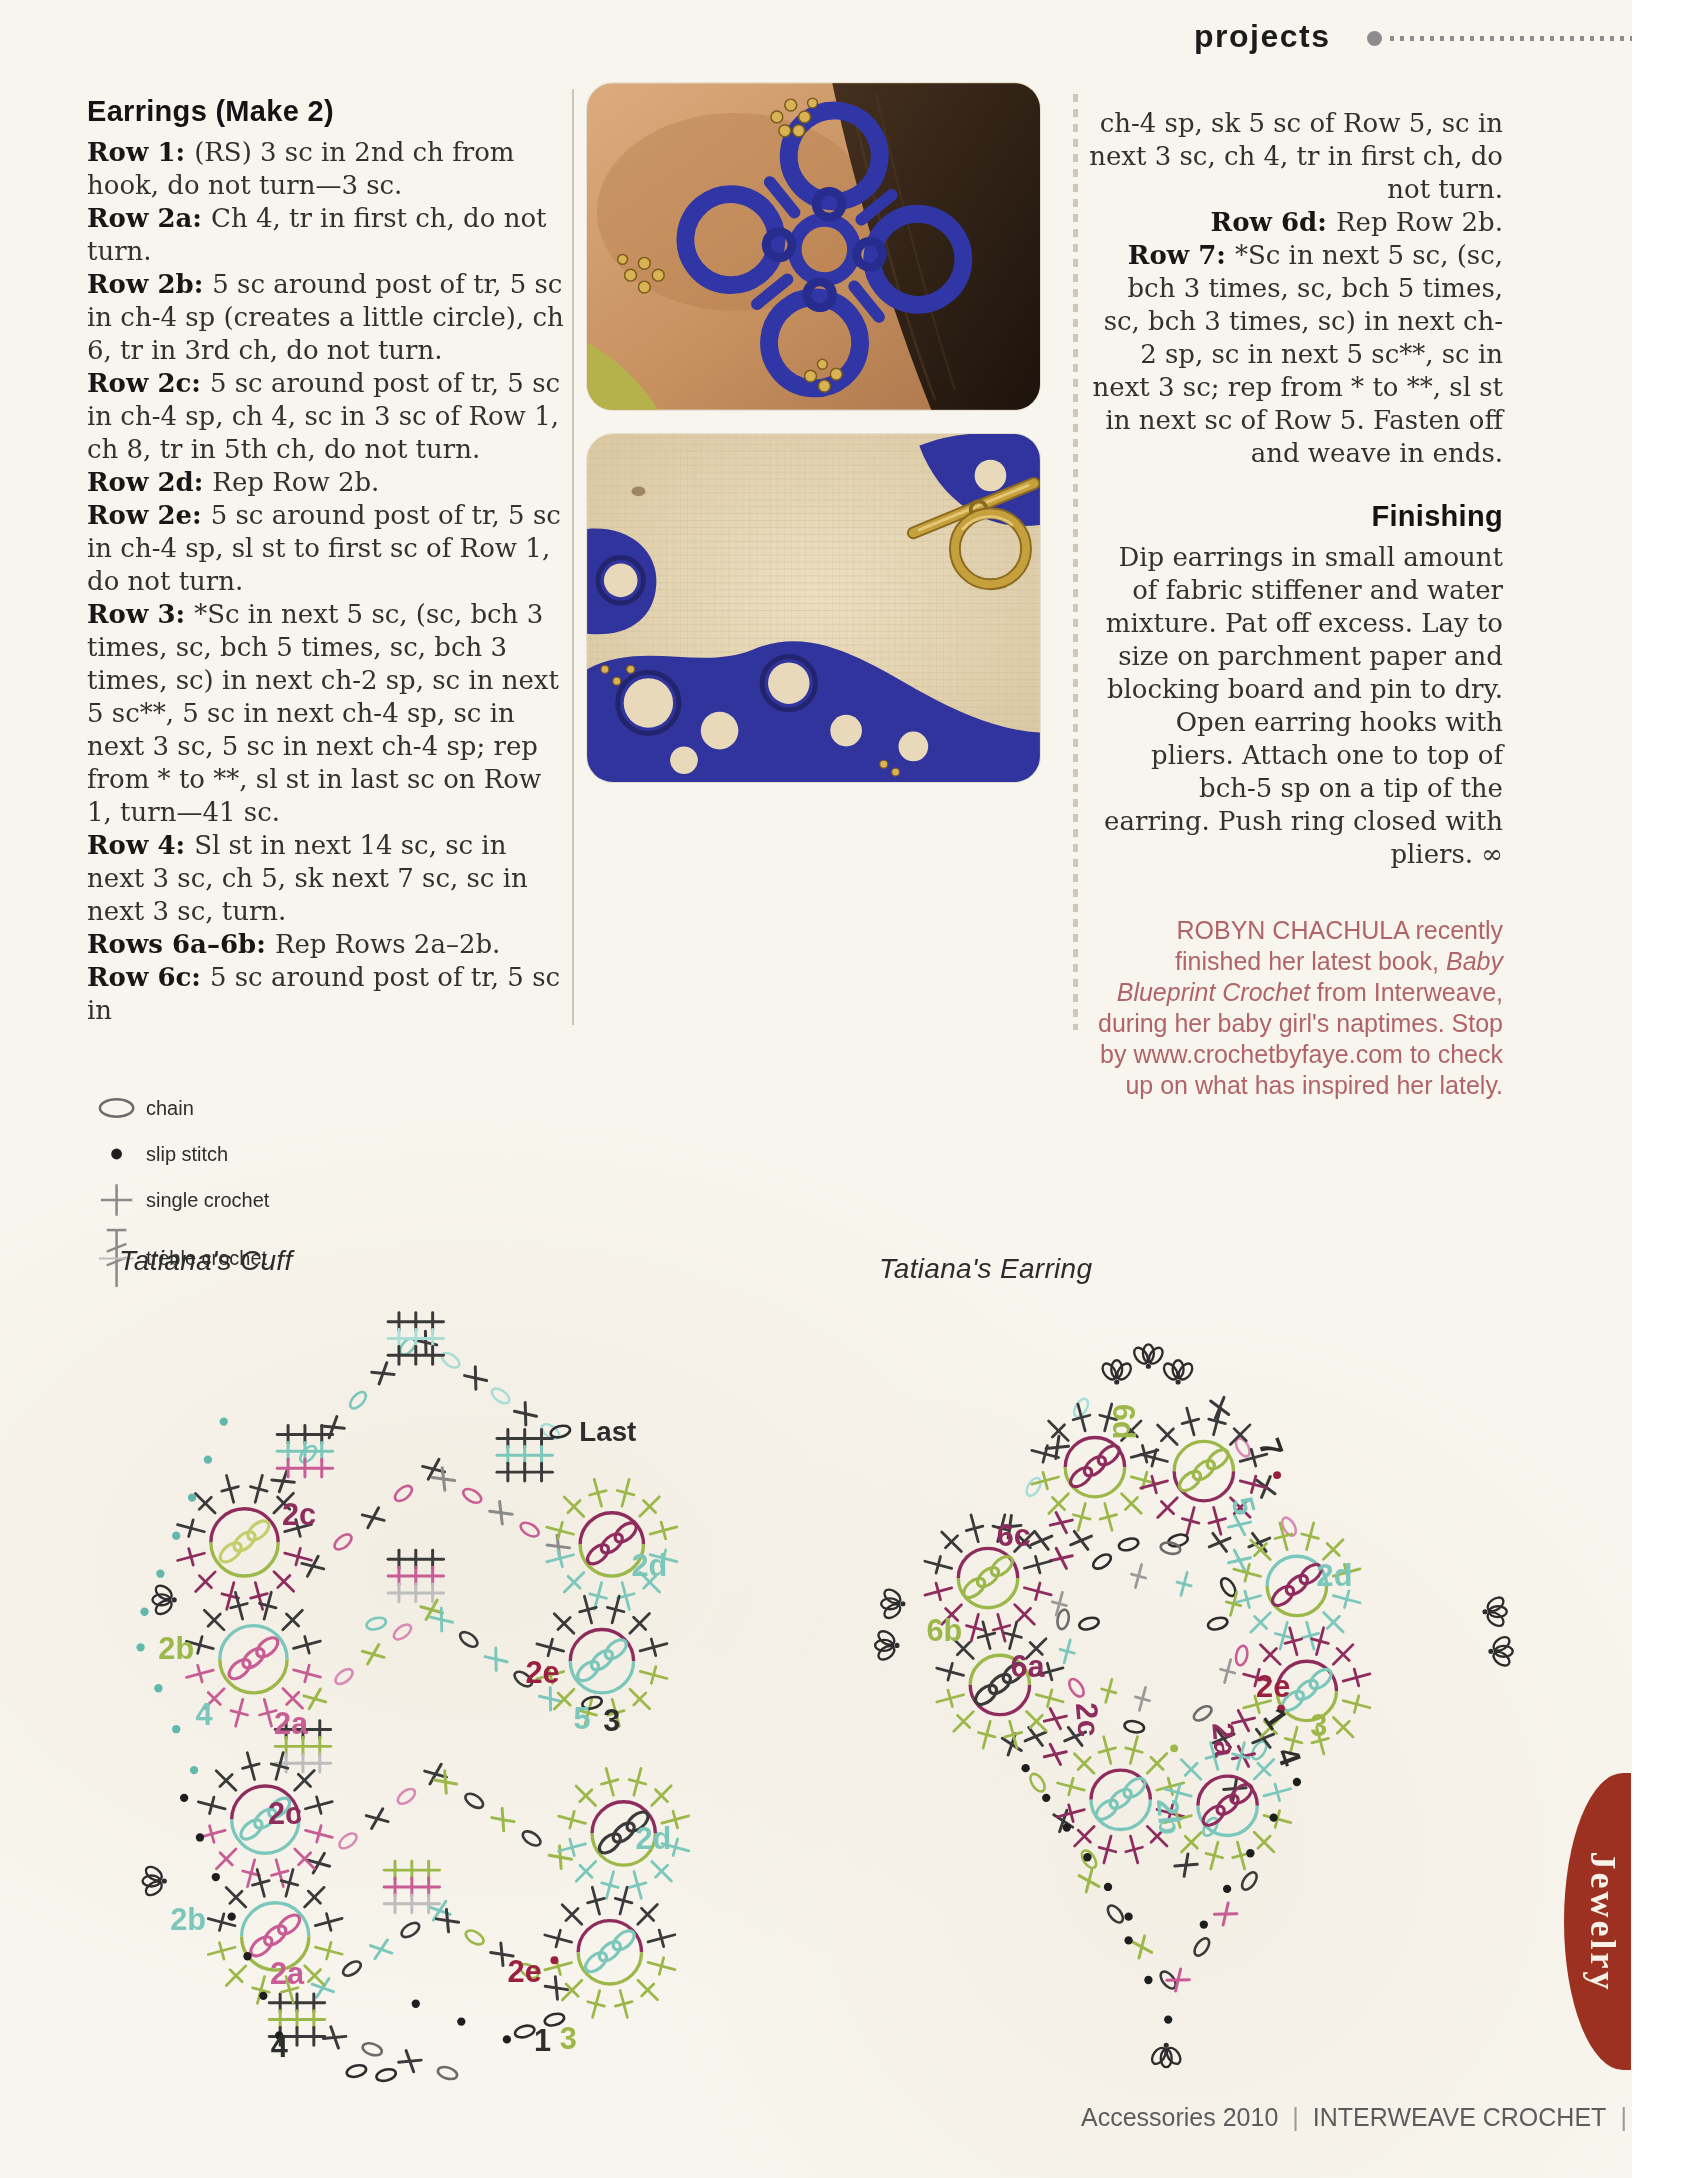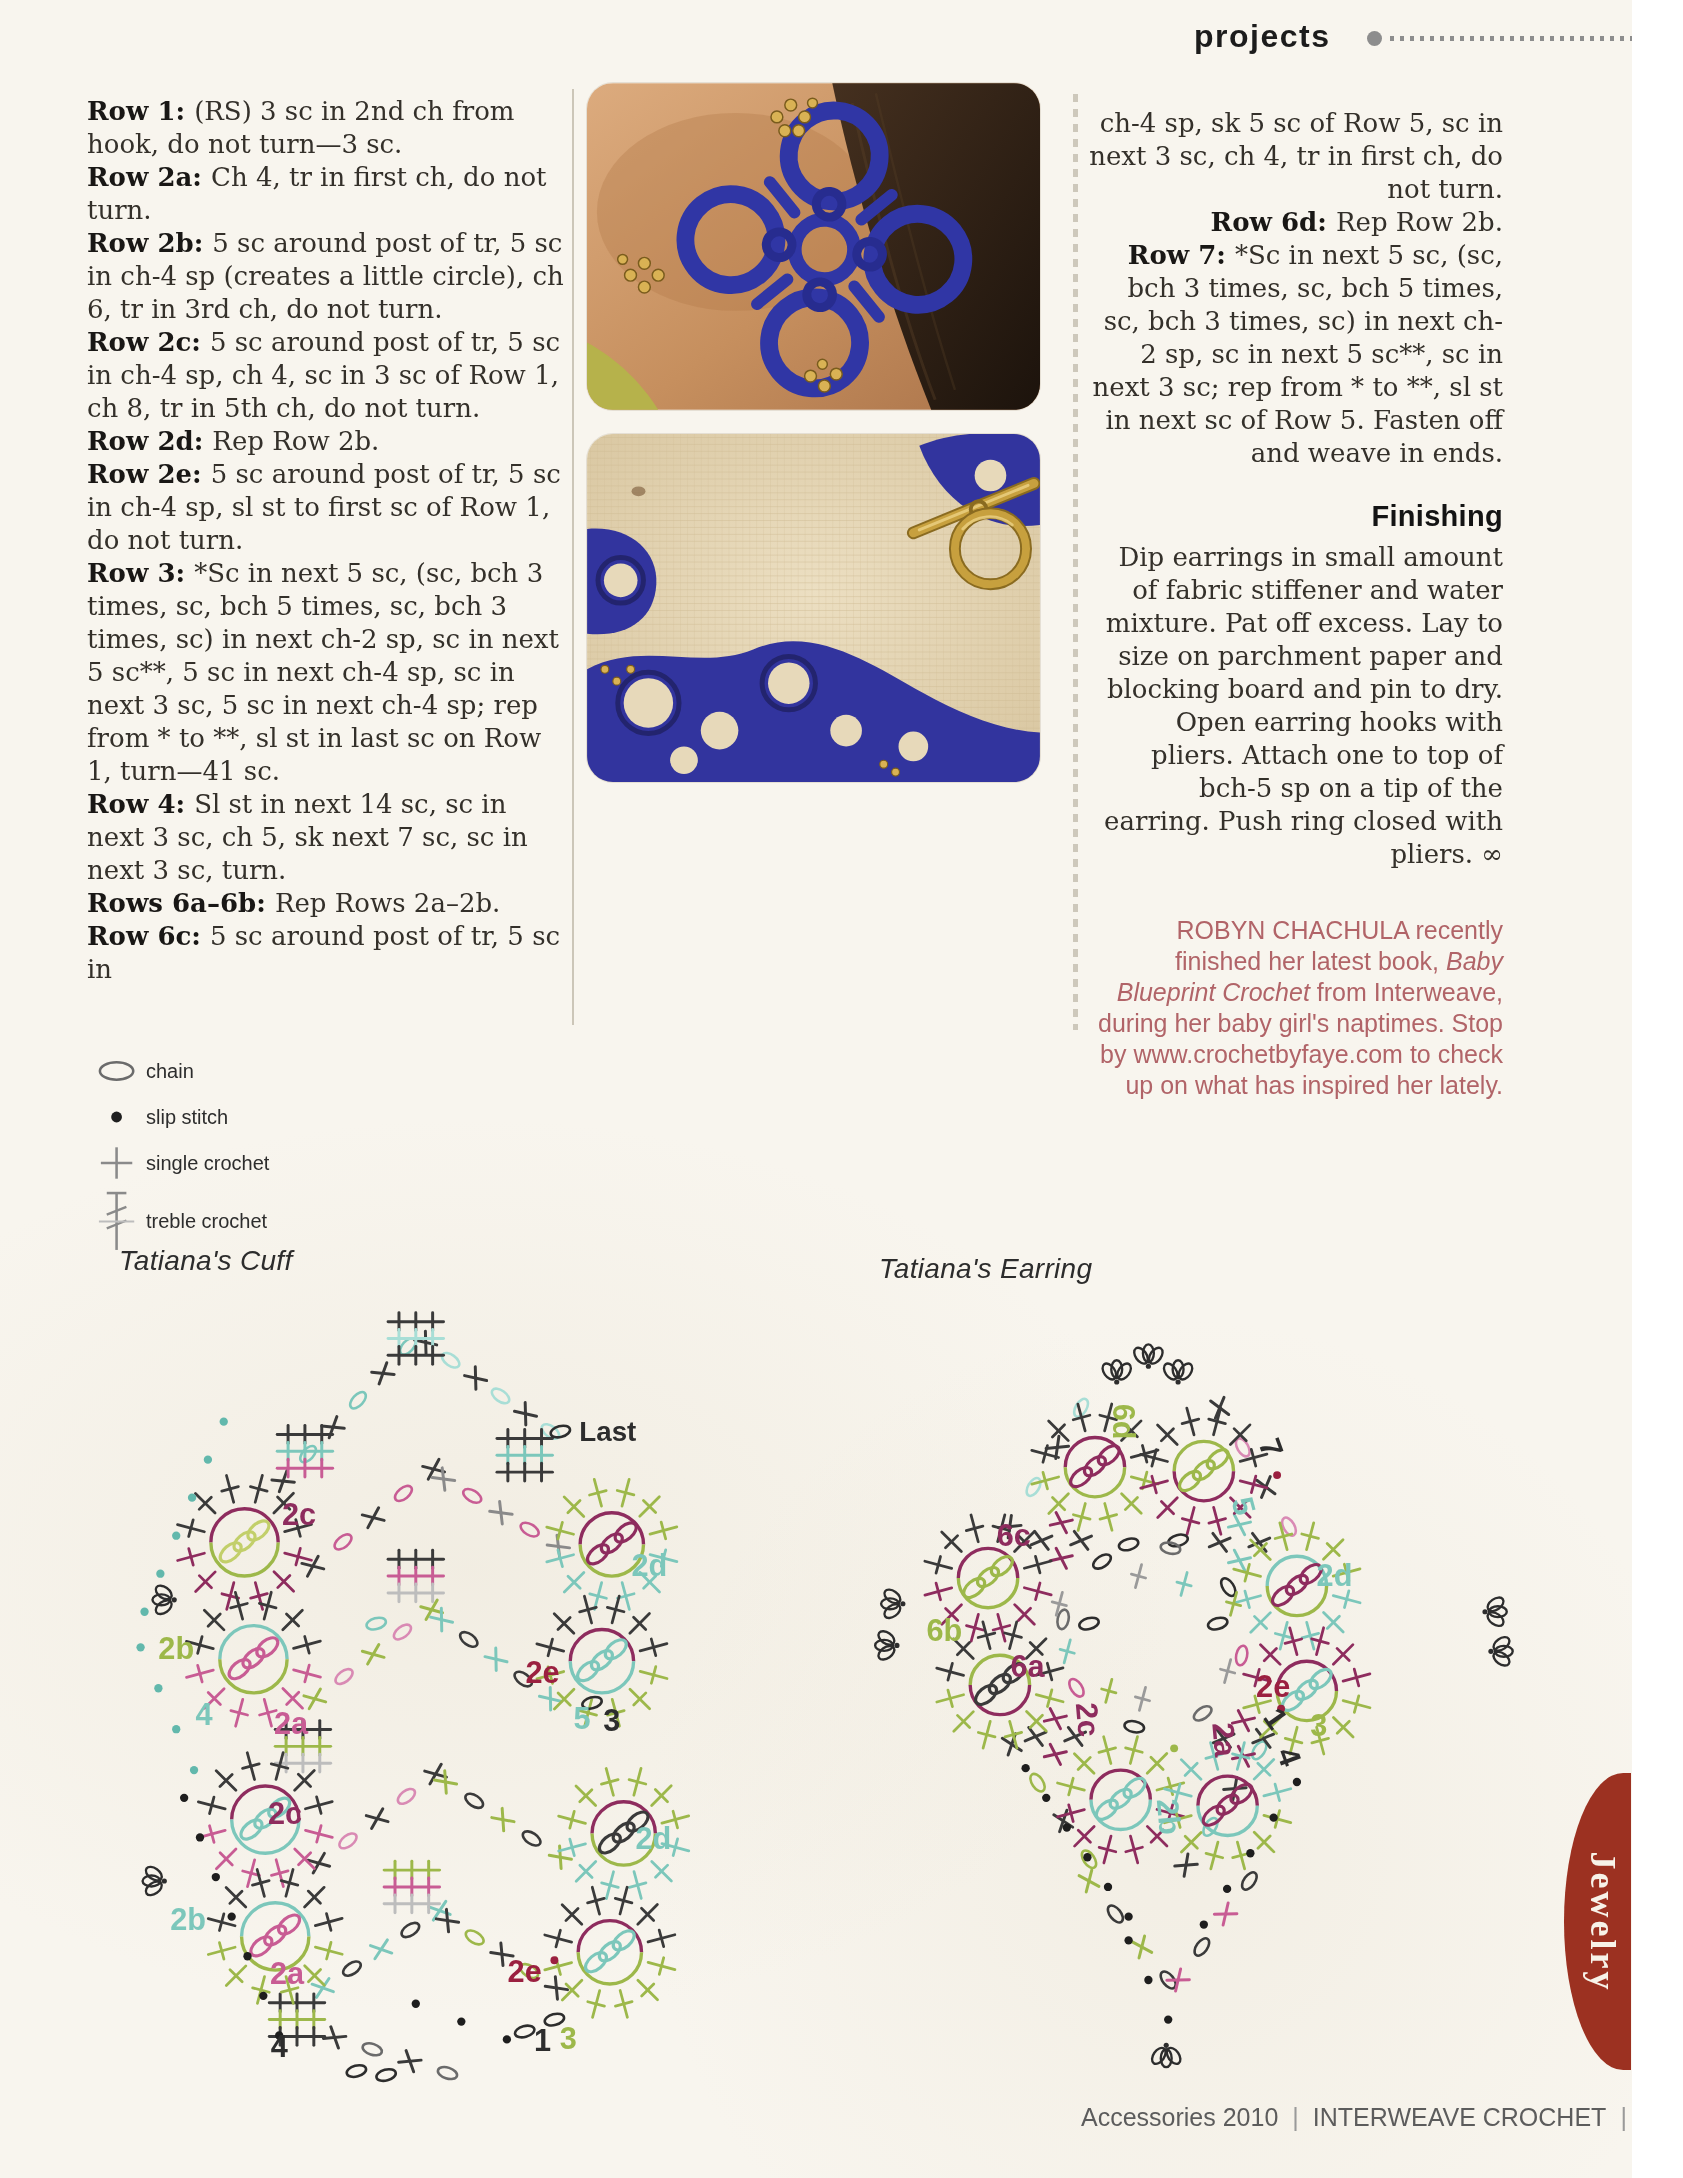--- a/index.html
+++ b/index.html
@@ -32,21 +32,21 @@
   .vruleL{position:absolute;left:572px;top:89px;width:2px;height:936px;background:#ccc6b8;}
   .vruleR{position:absolute;left:1073px;top:94px;width:5px;height:936px;opacity:.85;
     background:repeating-linear-gradient(180deg,#c6c0b2 0 8px,transparent 8px 15px);}
 
   
   .photo{position:absolute;border-radius:26px;overflow:hidden;box-shadow:0 0 0 1px rgba(120,100,70,.15);}
   #photo1{left:587px;top:83px;width:453px;height:327px;}
   #photo2{left:587px;top:434px;width:453px;height:348px;}
 
   
-  .legend{position:absolute;left:95px;top:1051px;}
+  .legend{position:absolute;left:95px;top:1088px;}
   .lg-item{display:flex;align-items:center;margin-bottom:6px;}
   .lg-icon{width:51px;height:40px;flex:0 0 51px;}
   .lg-icon.tall{height:65px;}
   .lg-label{font-size:20px;color:#2d2d2d;}
 
   .dtitle{position:absolute;font-style:italic;font-size:28px;color:#2c2c2c;letter-spacing:0.3px;}
   #cuff-title{left:119px;top:1245px;}
   #earring-title{left:879px;top:1253px;text-align:center;}
 
   #diagram-svg{position:absolute;left:0;top:0;width:1683px;height:2178px;pointer-events:none;}
@@ -64,20 +64,21 @@
 </head>
 <body>
 
 <div id="page">
 
   <div class="projects">projects</div>
   <div class="pdot"></div>
   <div class="dline"></div>
 
   <div class="colL">
+    <p class="h">Earrings (Make 2)</p>
     <div>
         <p class="instr"><b>Row 1: </b>(RS) 3 sc in 2nd ch from hook, do not turn—3 sc.</p>
         <p class="instr"><b>Row 2a: </b>Ch 4, tr in first ch, do not turn.</p>
         <p class="instr"><b>Row 2b: </b>5 sc around post of tr, 5 sc in ch-4 sp (creates a little circle), ch 6, tr in 3rd ch, do not turn.</p>
         <p class="instr"><b>Row 2c: </b>5 sc around post of tr, 5 sc in ch-4 sp, ch 4, sc in 3 sc of Row 1, ch 8, tr in 5th ch, do not turn.</p>
         <p class="instr"><b>Row 2d: </b>Rep Row 2b.</p>
         <p class="instr"><b>Row 2e: </b>5 sc around post of tr, 5 sc in ch-4 sp, sl st to first sc of Row 1, do not turn.</p>
         <p class="instr"><b>Row 3: </b>*Sc in next 5 sc, (sc, bch 3 times, sc, bch 5 times, sc, bch 3 times, sc) in next ch-2 sp, sc in next 5 sc**, 5 sc in next ch-4 sp, sc in next 3 sc, 5 sc in next ch-4 sp; rep from * to **, sl st in last sc on Row 1, turn—41 sc.</p>
         <p class="instr"><b>Row 4: </b>Sl st in next 14 sc, sc in next 3 sc, ch 5, sk next 7 sc, sc in next 3 sc, turn.</p>
         <p class="instr"><b>Rows 6a–6b: </b>Rep Rows 2a–2b.</p>

